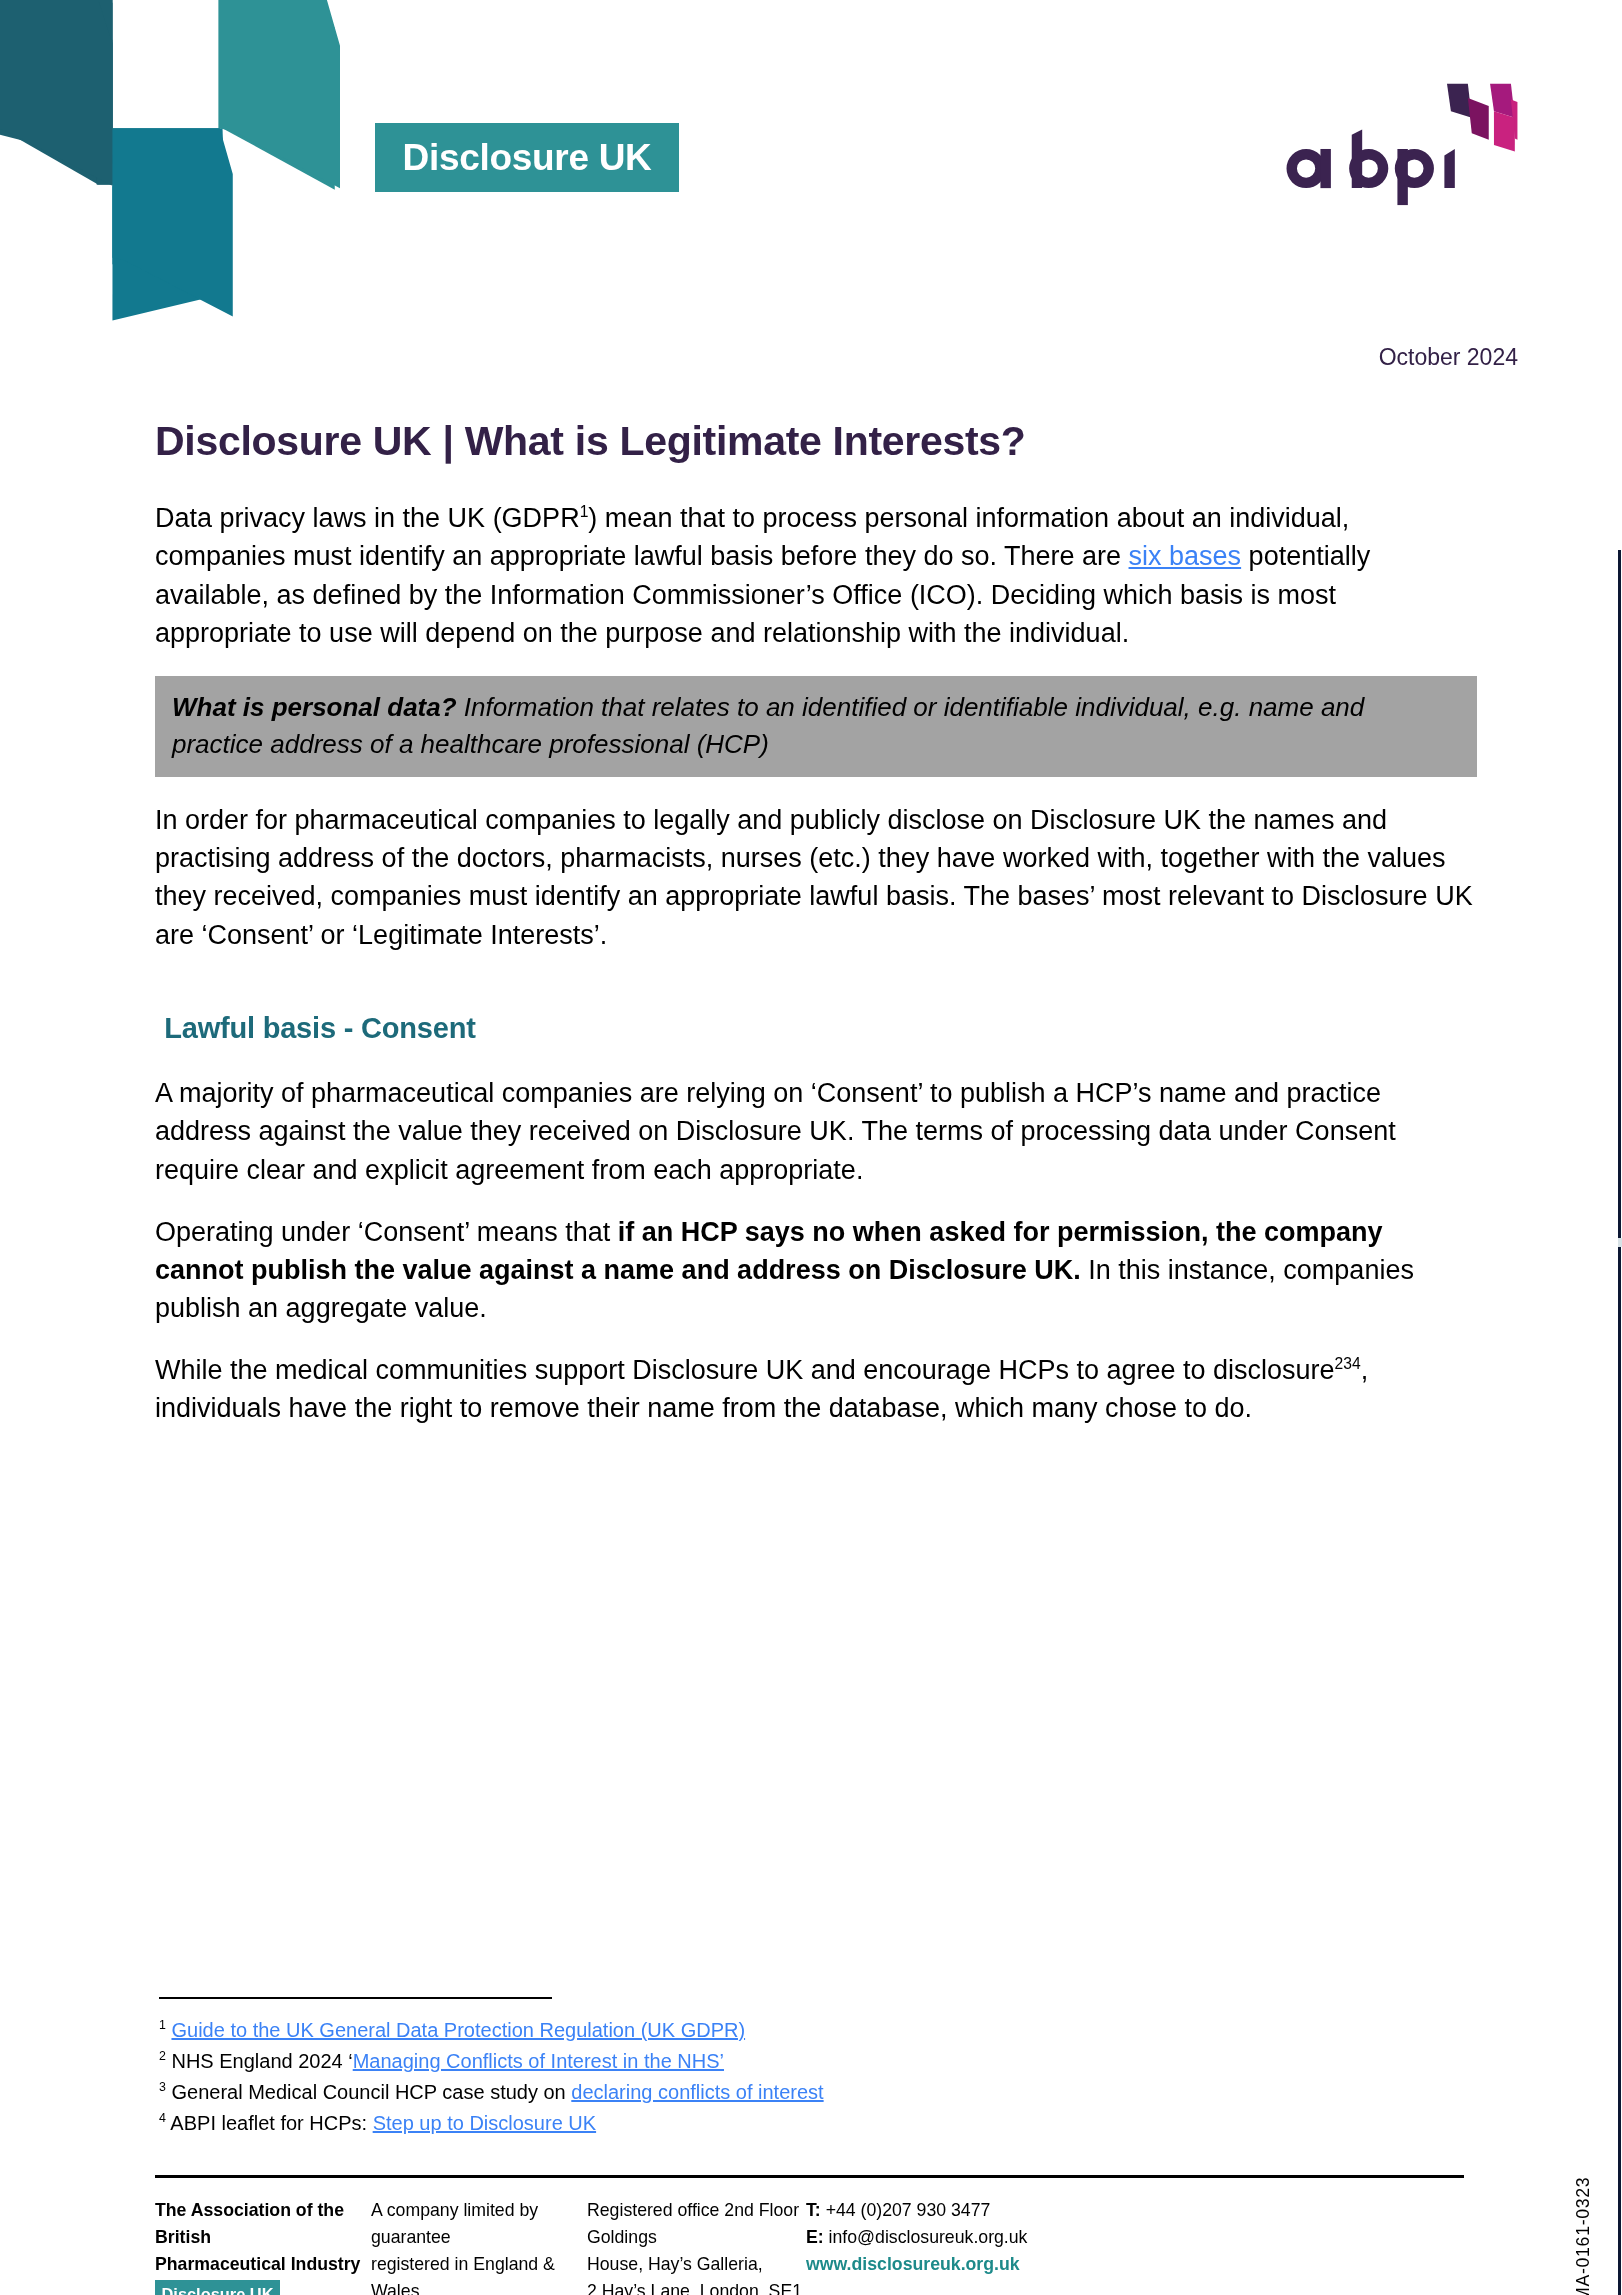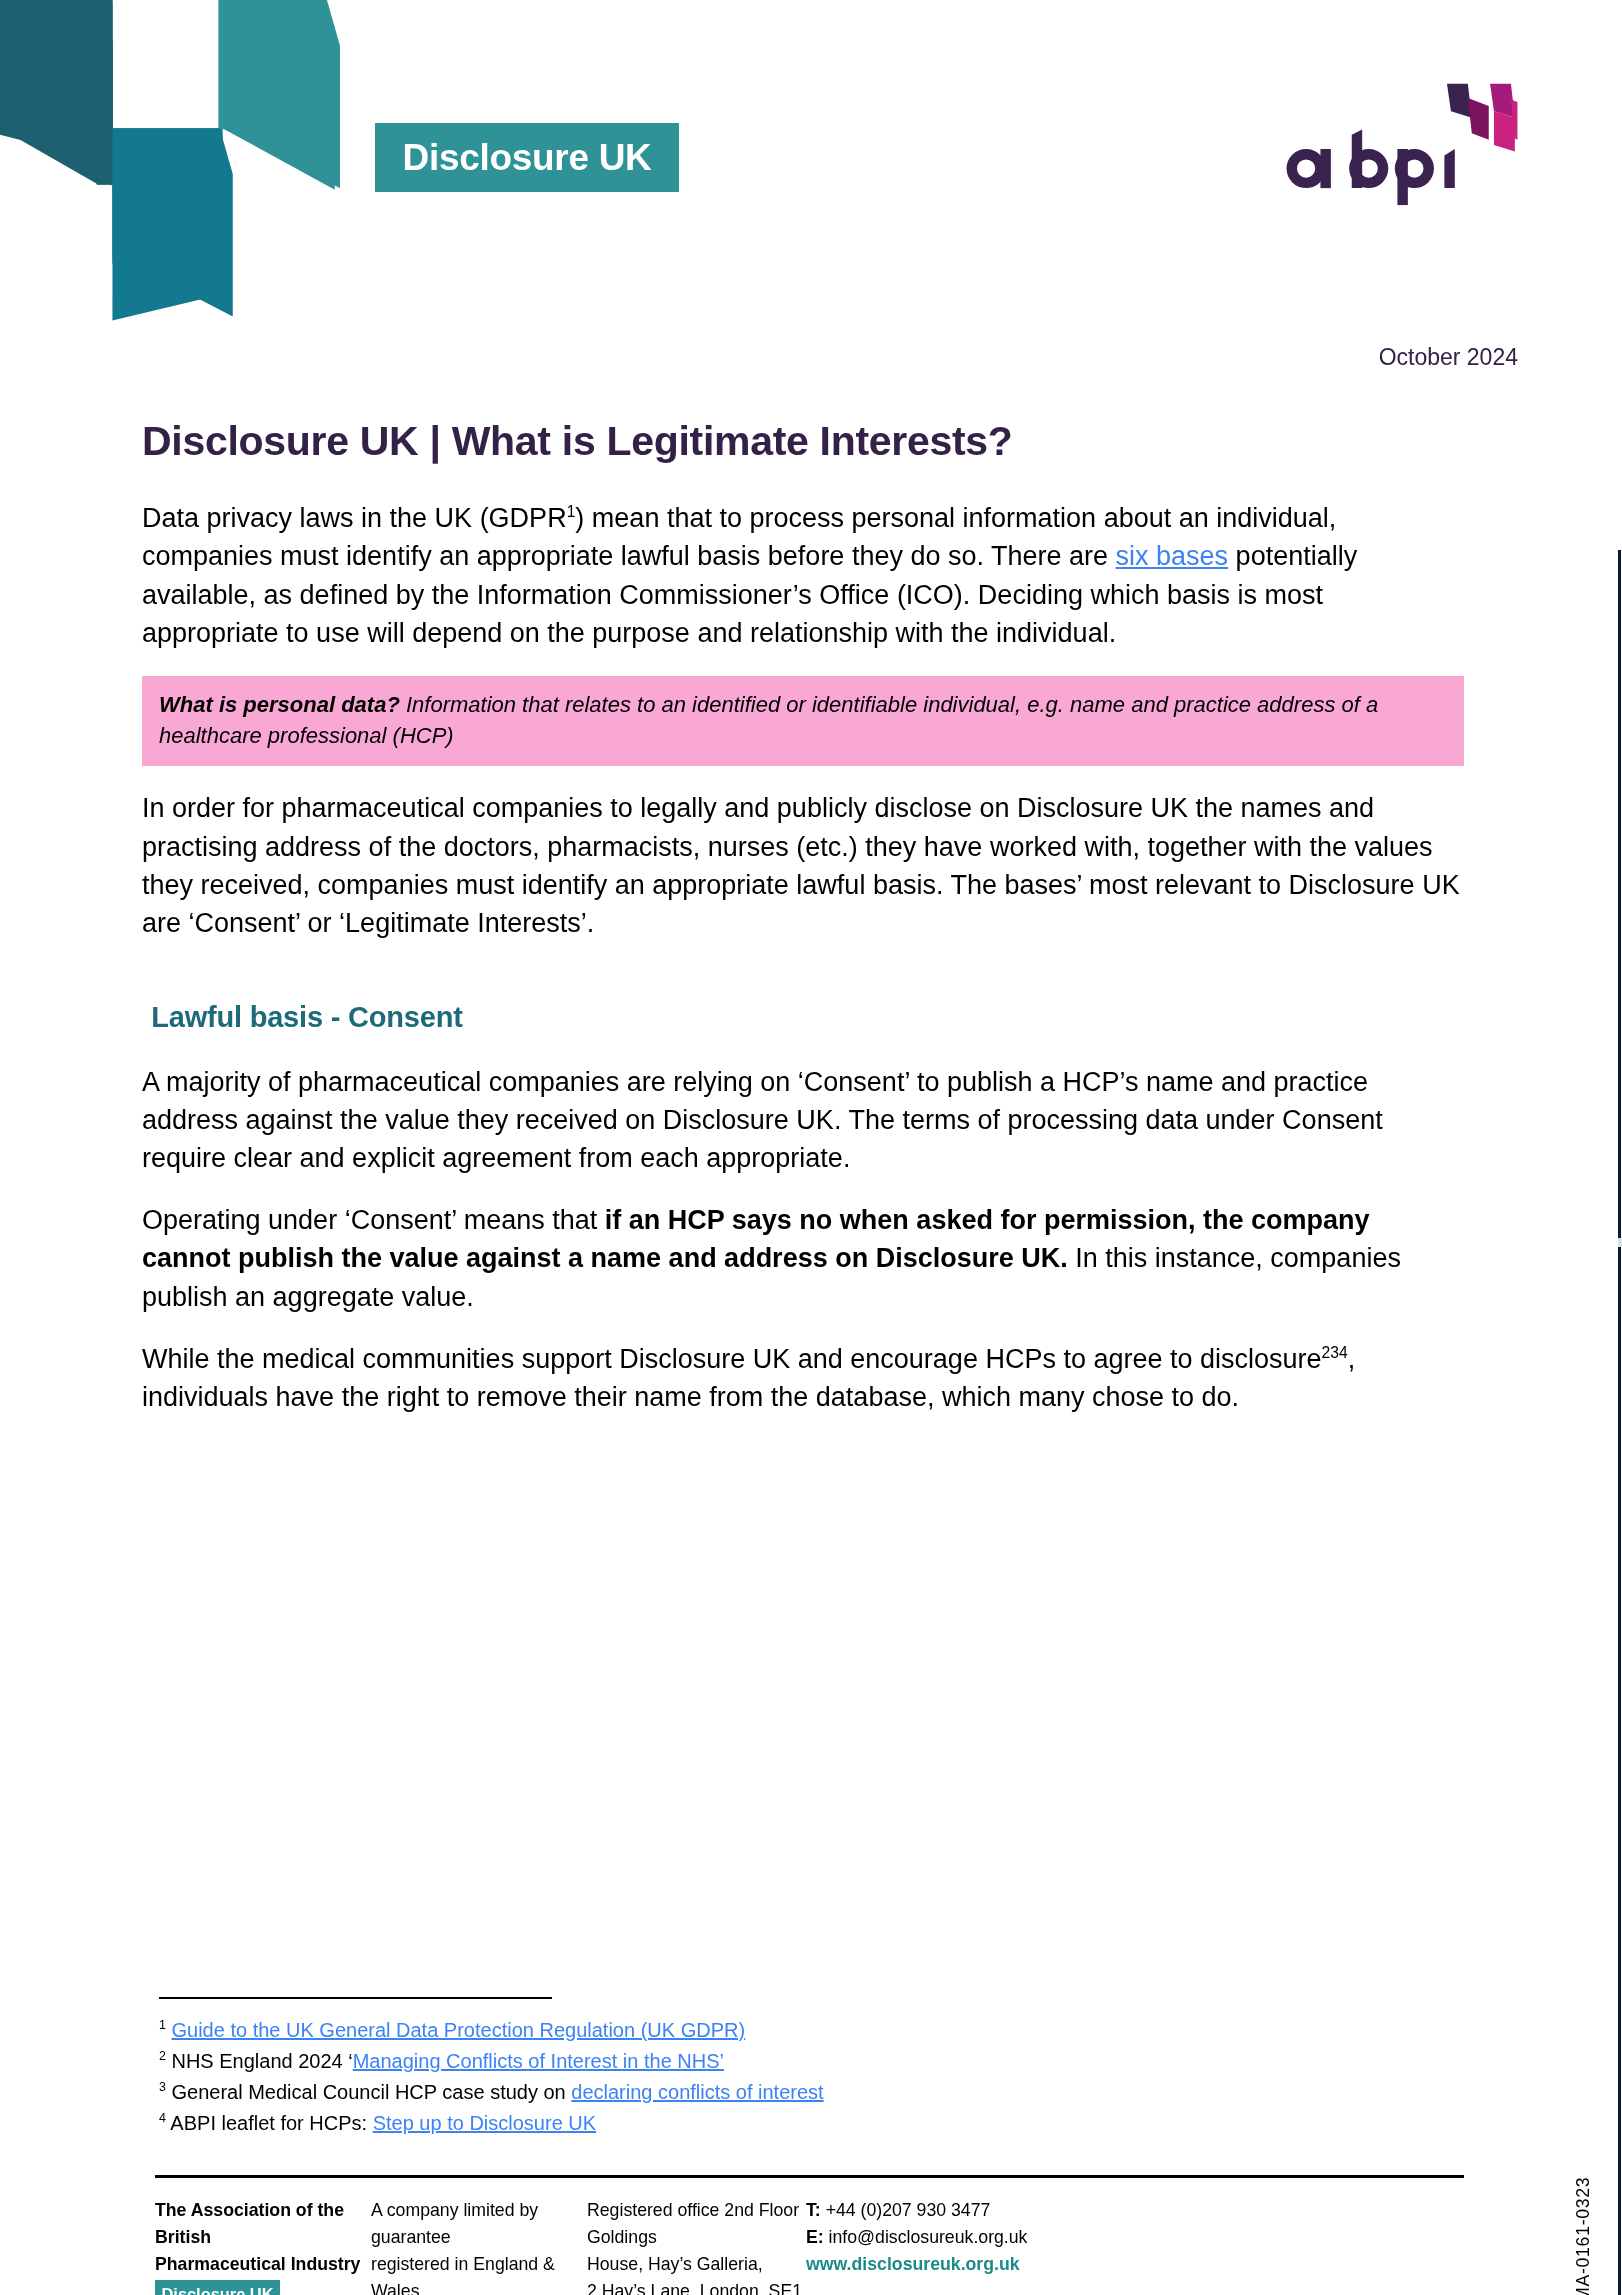--- a/index.html
+++ b/index.html
@@ -61,21 +61,21 @@
     right: 105px;
     top: 344px;
     font-size: 23px;
     color: #332147;
     text-align: left;
   }
 
   
   #content {
     position: absolute;
-    left: 142px;
+    left: 155px;
     top: 419px;
     width: 1322px;
   }
 
   h1#page-title {
     font-size: 41px;
     font-weight: bold;
     color: #332147;
     margin: 0 0 34px 0;
     line-height: 1.12;
@@ -83,24 +83,24 @@
   }
 
   p.body-par {
     font-size: 27px;
     line-height: 1.42;
     margin: 0 0 23.6px 0;
     color: #000000;
   }
 
   .callout {
-    background: #f9a8d4;
+    background: #a3a3a3;
     padding: 13px 17px 14.4px 17px;
     margin: 6.5px 0 23.6px 0;
-    font-size: 22px;
+    font-size: 26px;
     line-height: 1.42;
     font-style: italic;
   }
   .callout .lead {
     font-weight: bold;
     font-style: italic;
   }
 
   h2.section-head {
     font-size: 29px;

